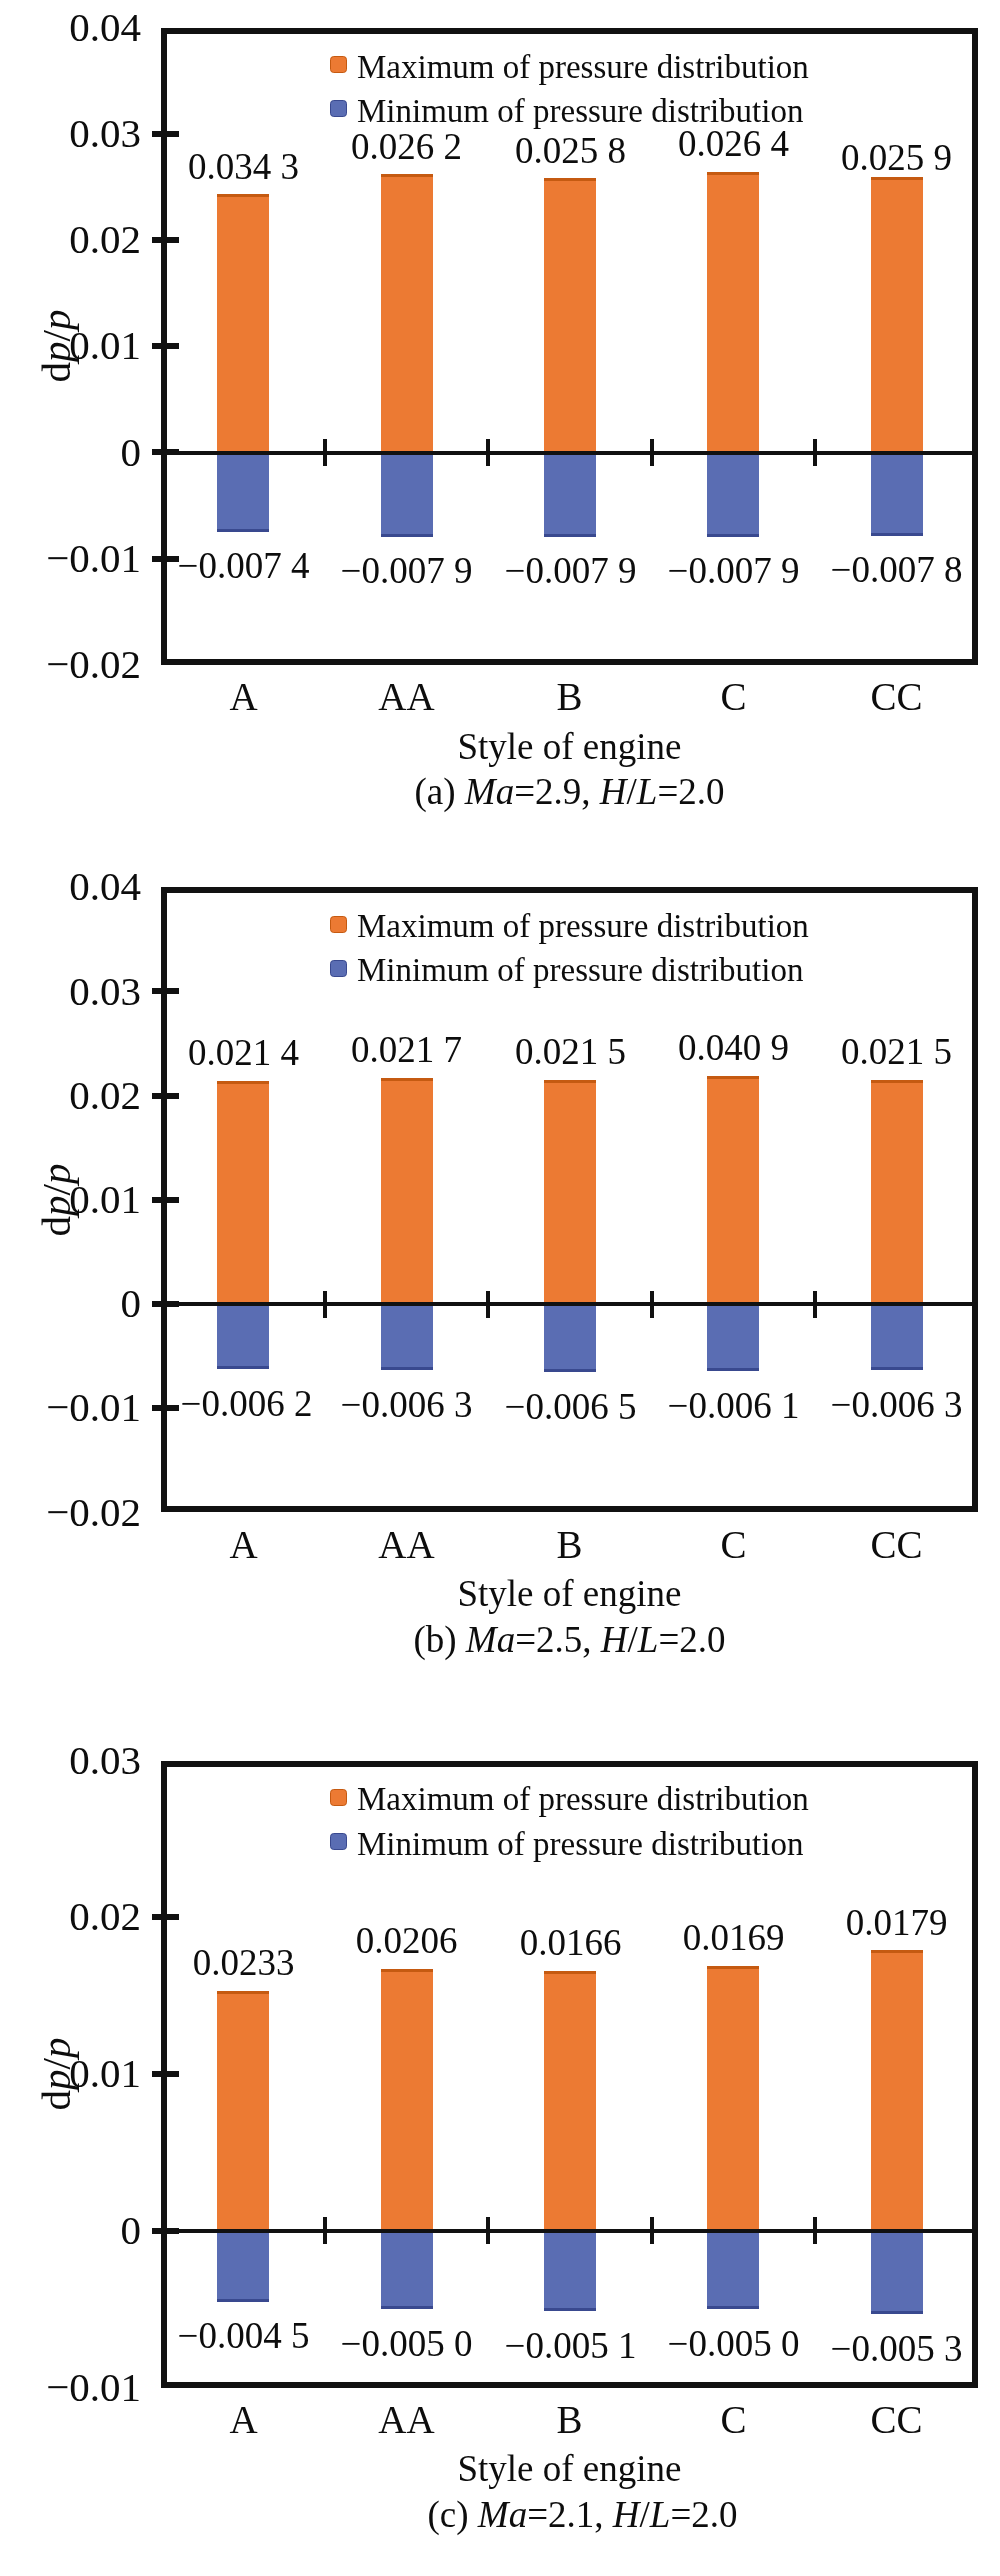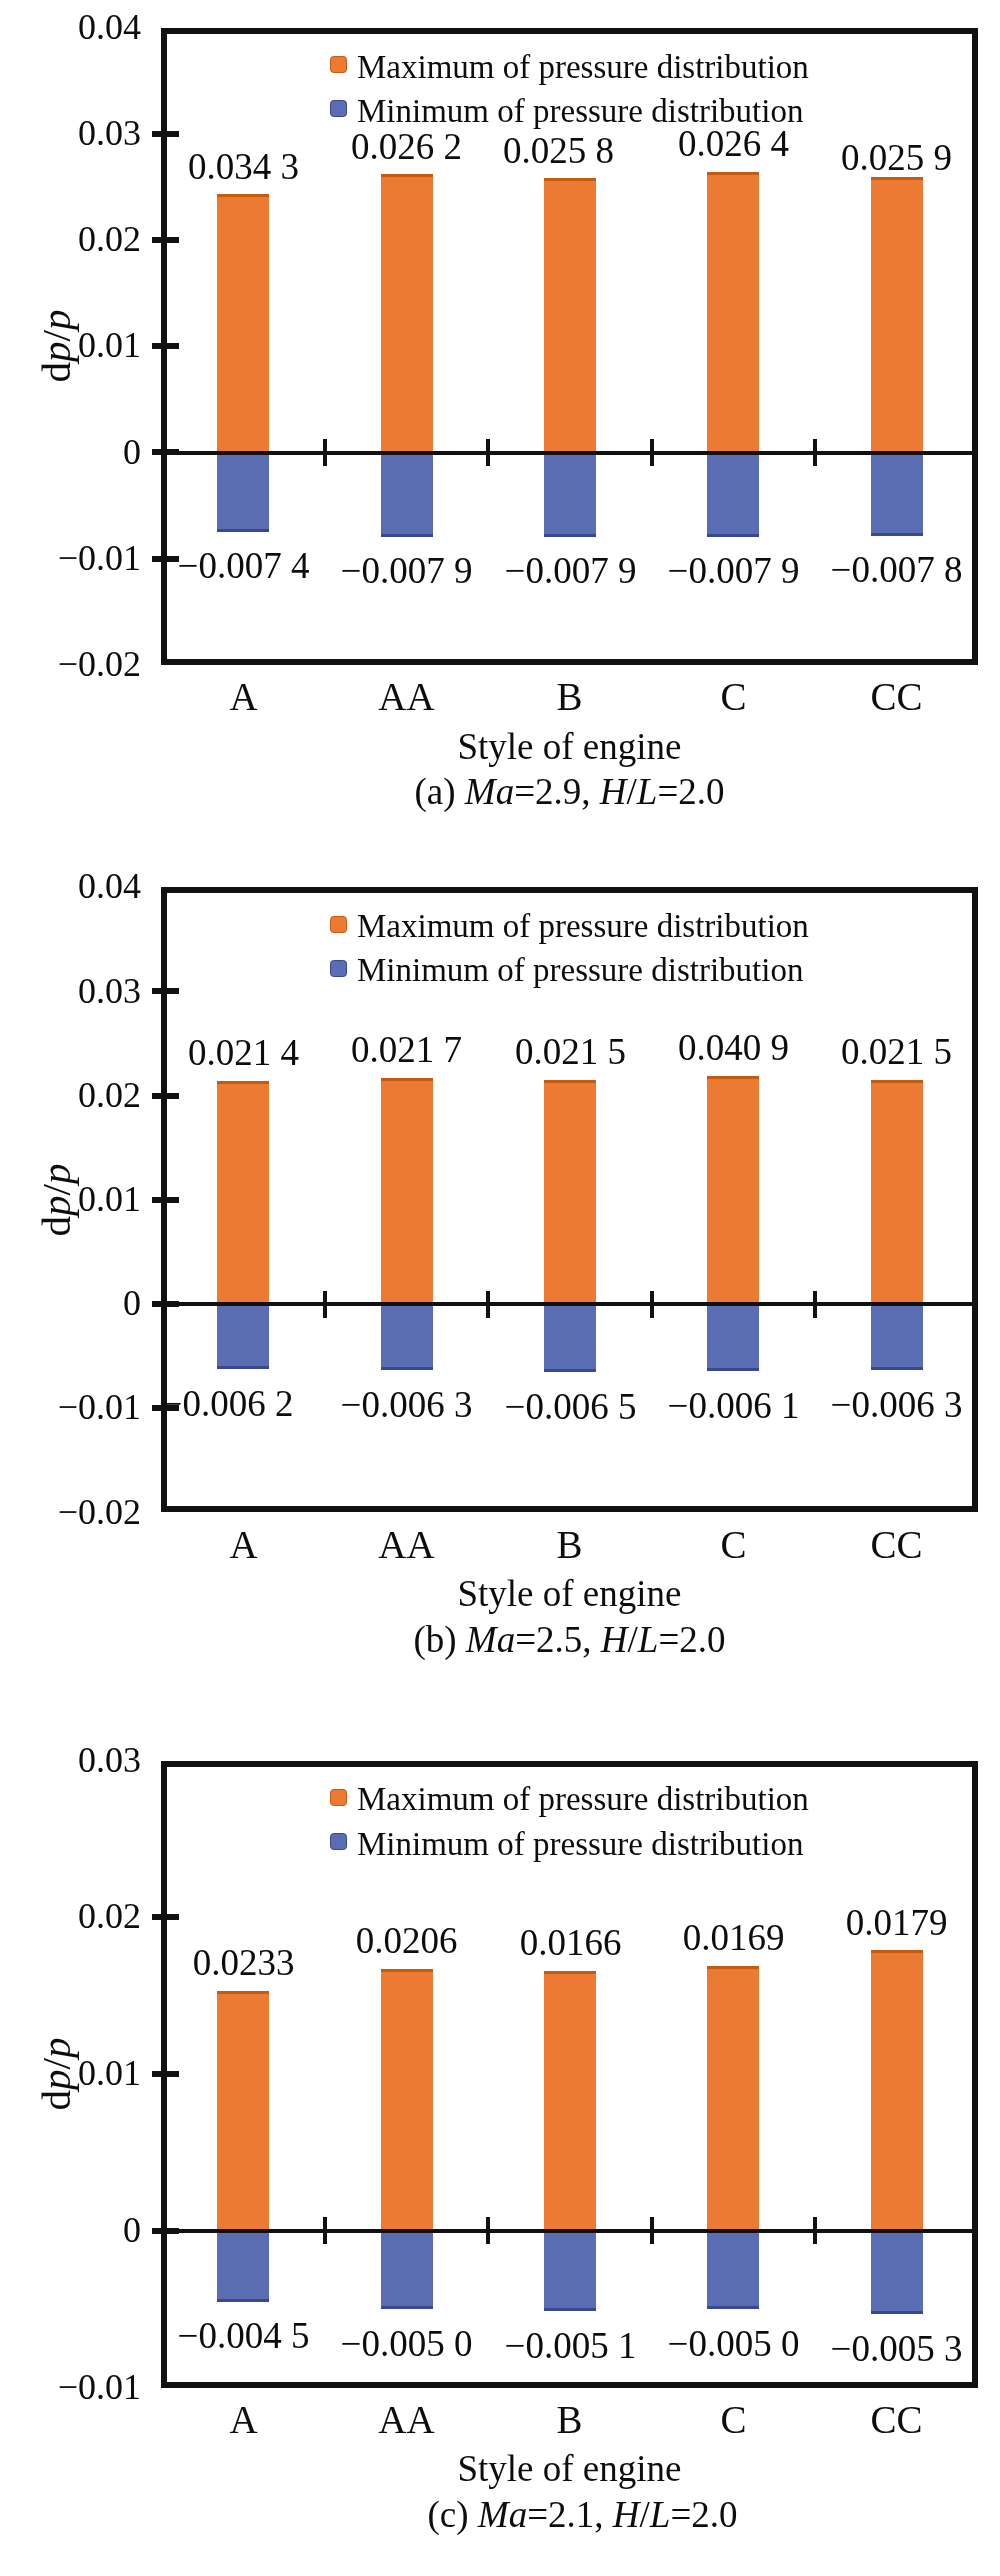--- a/index.html
+++ b/index.html
@@ -9,21 +9,21 @@
     background:#ffffff;
     font-family:"Liberation Serif","DejaVu Serif",serif;
     color:#0d0d0d;
     overflow:hidden;
   }
   .abs{position:absolute;}
   .plot-box{border:6.1px solid #111;box-sizing:border-box;background:transparent;}
   .tick{background:#111;}
   .zl{background:#111;z-index:3;}
   .bar{z-index:2;box-sizing:border-box;}
-  .ytick-label{font-size:36px;line-height:41px;text-align:right;white-space:nowrap;z-index:4;}
+  .ytick-label{font-size:41px;line-height:41px;text-align:right;white-space:nowrap;z-index:4;}
   .vlab{font-size:37px;line-height:38px;text-align:center;white-space:nowrap;z-index:5;}
   .clab{font-size:39px;line-height:39px;text-align:center;white-space:nowrap;}
   .leg-text{font-size:33px;line-height:36px;white-space:nowrap;z-index:5;}
   .swatch{border-radius:3.7px;z-index:5;box-sizing:border-box;}
   .xlab{font-size:37px;line-height:38px;text-align:center;}
   .cap{font-size:37px;line-height:38px;text-align:center;}
   .yaxis-title{font-size:41px;line-height:41px;white-space:nowrap;
     transform:translate(-50%,-50%) rotate(-90deg);}
   .it{font-style:italic;}
 </style>
@@ -56,21 +56,21 @@
       <div class="abs vlab" style="left: 145px; top: 148px; width: 197px;">0.034 3</div>
       <div class="abs vlab" style="left: 145px; top: 547px; width: 197px;">−0.007 4</div>
       <div class="abs clab" style="left: 176px; top: 677px; width: 135px;">A</div>
       <div class="abs bar" style="left: 381px; top: 174px; width: 52px; height: 278px; background: rgb(236, 122, 51); border-top: 3.1px solid rgb(197, 90, 17);"></div>
       <div class="abs bar" style="left: 381px; top: 453px; width: 52px; height: 84px; background: rgb(90, 109, 179); border-bottom: 3.1px solid rgb(57, 73, 143);"></div>
       <div class="abs vlab" style="left: 308px; top: 128px; width: 197px;">0.026 2</div>
       <div class="abs vlab" style="left: 308px; top: 552px; width: 197px;">−0.007 9</div>
       <div class="abs clab" style="left: 339px; top: 677px; width: 135px;">AA</div>
       <div class="abs bar" style="left: 544px; top: 178px; width: 52px; height: 274px; background: rgb(236, 122, 51); border-top: 3.1px solid rgb(197, 90, 17);"></div>
       <div class="abs bar" style="left: 544px; top: 453px; width: 52px; height: 84px; background: rgb(90, 109, 179); border-bottom: 3.1px solid rgb(57, 73, 143);"></div>
-      <div class="abs vlab" style="left: 460px; top: 132px; width: 197px;">0.025 8</div>
+      <div class="abs vlab" style="left: 472px; top: 132px; width: 197px;">0.025 8</div>
       <div class="abs vlab" style="left: 472px; top: 552px; width: 197px;">−0.007 9</div>
       <div class="abs clab" style="left: 502px; top: 677px; width: 135px;">B</div>
       <div class="abs bar" style="left: 707px; top: 172px; width: 52px; height: 280px; background: rgb(236, 122, 51); border-top: 3.1px solid rgb(197, 90, 17);"></div>
       <div class="abs bar" style="left: 707px; top: 453px; width: 52px; height: 84px; background: rgb(90, 109, 179); border-bottom: 3.1px solid rgb(57, 73, 143);"></div>
       <div class="abs vlab" style="left: 635px; top: 125px; width: 197px;">0.026 4</div>
       <div class="abs vlab" style="left: 635px; top: 552px; width: 197px;">−0.007 9</div>
       <div class="abs clab" style="left: 666px; top: 677px; width: 135px;">C</div>
       <div class="abs bar" style="left: 871px; top: 177px; width: 52px; height: 275px; background: rgb(236, 122, 51); border-top: 3.1px solid rgb(197, 90, 17);"></div>
       <div class="abs bar" style="left: 871px; top: 453px; width: 52px; height: 83px; background: rgb(90, 109, 179); border-bottom: 3.1px solid rgb(57, 73, 143);"></div>
       <div class="abs vlab" style="left: 798px; top: 131px; width: 197px; margin-top: 8px;">0.025 9</div>
@@ -99,21 +99,21 @@
       <div class="abs ytick-label" style="left: 8px; top: 1492px; width: 133px; text-align: right;">−0.02</div>
       <div class="abs yaxis-title" style="left: 56px; top: 1200px;"><span>d</span><span class="it">p</span><span>/</span><span class="it">p</span></div>
       <div class="abs zl" style="left: 161px; top: 1302px; width: 817px; height: 4.3px;"></div>
       <div class="abs zl" style="left: 323px; top: 1291px; width: 4.3px; height: 27px;"></div>
       <div class="abs zl" style="left: 486px; top: 1291px; width: 4.3px; height: 27px;"></div>
       <div class="abs zl" style="left: 650px; top: 1291px; width: 4.3px; height: 27px;"></div>
       <div class="abs zl" style="left: 813px; top: 1291px; width: 4.3px; height: 27px;"></div>
       <div class="abs bar" style="left: 217px; top: 1081px; width: 52px; height: 223px; background: rgb(236, 122, 51); border-top: 3.1px solid rgb(197, 90, 17);"></div>
       <div class="abs bar" style="left: 217px; top: 1304px; width: 52px; height: 65px; background: rgb(90, 109, 179); border-bottom: 3.1px solid rgb(57, 73, 143);"></div>
       <div class="abs vlab" style="left: 145px; top: 1034px; width: 197px;">0.021 4</div>
-      <div class="abs vlab" style="left: 129px; top: 1385px; width: 197px;">−0.006 2</div>
+      <div class="abs vlab" style="left: 148px; top: 1385px; width: 197px;">−0.006 2</div>
       <div class="abs clab" style="left: 176px; top: 1525px; width: 135px;">A</div>
       <div class="abs bar" style="left: 381px; top: 1078px; width: 52px; height: 226px; background: rgb(236, 122, 51); border-top: 3.1px solid rgb(197, 90, 17);"></div>
       <div class="abs bar" style="left: 381px; top: 1304px; width: 52px; height: 66px; background: rgb(90, 109, 179); border-bottom: 3.1px solid rgb(57, 73, 143);"></div>
       <div class="abs vlab" style="left: 308px; top: 1031px; width: 197px;">0.021 7</div>
       <div class="abs vlab" style="left: 308px; top: 1386px; width: 197px;">−0.006 3</div>
       <div class="abs clab" style="left: 339px; top: 1525px; width: 135px;">AA</div>
       <div class="abs bar" style="left: 544px; top: 1080px; width: 52px; height: 224px; background: rgb(236, 122, 51); border-top: 3.1px solid rgb(197, 90, 17);"></div>
       <div class="abs bar" style="left: 544px; top: 1304px; width: 52px; height: 68px; background: rgb(90, 109, 179); border-bottom: 3.1px solid rgb(57, 73, 143);"></div>
       <div class="abs vlab" style="left: 472px; top: 1033px; width: 197px;">0.021 5</div>
       <div class="abs vlab" style="left: 472px; top: 1388px; width: 197px;">−0.006 5</div>

